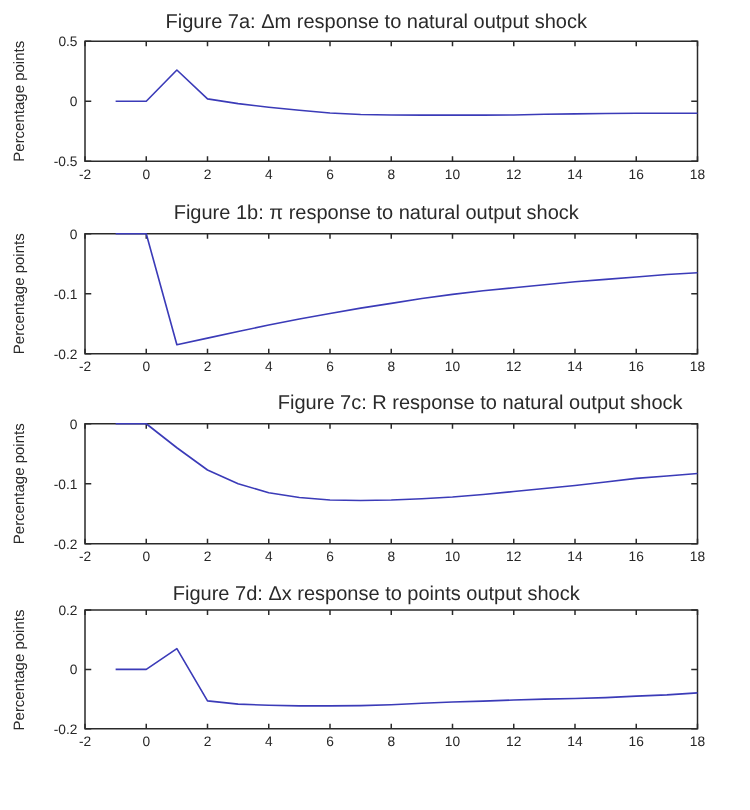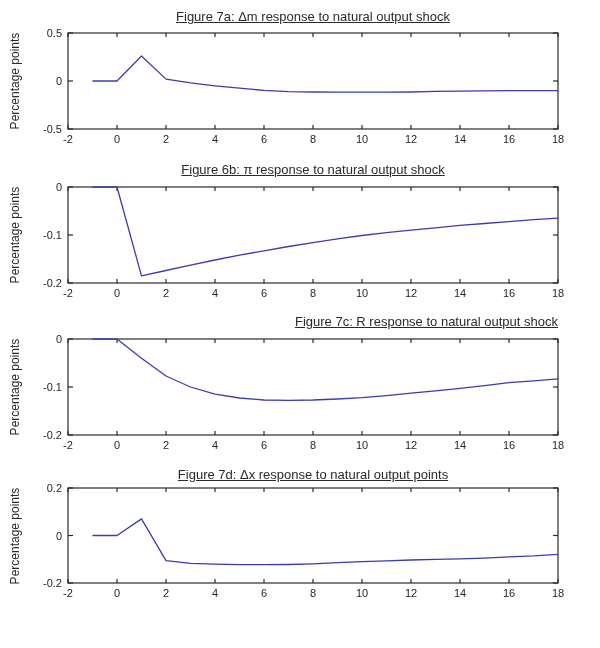--- a/index.html
+++ b/index.html
@@ -2,22 +2,22 @@
 <html><head>
 <meta charset="utf-8">
 <style>
   html,body{margin:0;padding:0;}
   body{
     width:600px;height:648px;background:#ffffff;overflow:hidden;position:relative;
     font-family:"Liberation Sans",sans-serif;color:#222;
   }
   .panel{position:absolute;left:0;width:600px;}
   .panel-title{
-    position:absolute;left:68px;width:490px;text-align:center;
-    font-size:13px;color:#2a2a2a;white-space:nowrap;text-decoration:underline;
+    position:absolute;left:56px;width:490px;text-align:center;
+    font-size:16px;color:#2a2a2a;white-space:nowrap;
   }
   .ylab{
     position:absolute;height:14px;text-align:center;font-size:12px;color:#2a2a2a;
     transform:rotate(-90deg);white-space:nowrap;line-height:14px;
   }
   svg{position:absolute;left:0;top:0;}
   svg text{font-family:"Liberation Sans",sans-serif;font-size:11px;fill:#262626;}
 </style>
 </head>
 <body>
@@ -69,21 +69,21 @@
         <line x1="558" y1="81" x2="553" y2="81" stroke="#2a2a2a" stroke-width="1.2"></line>
         <text x="62" y="85" text-anchor="end">0</text>
         <line x1="68" y1="129" x2="73" y2="129" stroke="#2a2a2a" stroke-width="1.2"></line>
         <line x1="558" y1="129" x2="553" y2="129" stroke="#2a2a2a" stroke-width="1.2"></line>
         <text x="62" y="133" text-anchor="end">-0.5</text>
         <polyline points="92.5,81.0 117.0,81.0 141.5,56.0 166.0,79.1 190.5,82.9 215.0,85.8 239.5,88.2 264.0,90.4 288.5,91.6 313.0,92.0 337.5,92.1 362.0,92.1 386.5,92.1 411.0,92.0 435.5,91.4 460.0,91.1 484.5,90.8 509.0,90.6 533.5,90.6 558.0,90.6" fill="none" stroke="#3b3bb8" stroke-width="1.3" stroke-linejoin="round"></polyline>
       </svg>
   </section>
 
   <section class="panel" style="top:155px;height:155px;">
-    <div class="panel-title" style="top:7px;">Figure 6b: π response to natural output shock</div>
+    <div class="panel-title" style="top:7px;">Figure 1b: π response to natural output shock</div>
     <div class="ylab" style="width: 110px; left: -40px; top: 73px;">Percentage points</div>
     <svg width="600" height="155">
         <rect x="68" y="32" width="490" height="96" fill="none" stroke="#2a2a2a" stroke-width="1.2"></rect>
         <line x1="68" y1="128" x2="68" y2="124" stroke="#2a2a2a" stroke-width="1.2"></line>
         <line x1="68" y1="32" x2="68" y2="36" stroke="#2a2a2a" stroke-width="1.2"></line>
         <text x="68" y="142" text-anchor="middle">-2</text>
         <line x1="117" y1="128" x2="117" y2="124" stroke="#2a2a2a" stroke-width="1.2"></line>
         <line x1="117" y1="32" x2="117" y2="36" stroke="#2a2a2a" stroke-width="1.2"></line>
         <text x="117" y="142" text-anchor="middle">0</text>
         <line x1="166" y1="128" x2="166" y2="124" stroke="#2a2a2a" stroke-width="1.2"></line>
@@ -171,21 +171,21 @@
         <line x1="558" y1="77" x2="553" y2="77" stroke="#2a2a2a" stroke-width="1.2"></line>
         <text x="62" y="81" text-anchor="end">-0.1</text>
         <line x1="68" y1="125" x2="73" y2="125" stroke="#2a2a2a" stroke-width="1.2"></line>
         <line x1="558" y1="125" x2="553" y2="125" stroke="#2a2a2a" stroke-width="1.2"></line>
         <text x="62" y="129" text-anchor="end">-0.2</text>
         <polyline points="92.5,29.0 117.0,29.0 141.5,48.2 166.0,66.0 190.5,77.0 215.0,84.2 239.5,88.0 264.0,90.0 288.5,90.4 313.0,90.0 337.5,89.0 362.0,87.6 386.5,85.6 411.0,83.2 435.5,80.8 460.0,78.4 484.5,75.6 509.0,72.7 533.5,70.8 558.0,68.8" fill="none" stroke="#3b3bb8" stroke-width="1.3" stroke-linejoin="round"></polyline>
       </svg>
   </section>
 
   <section class="panel" style="top:465px;height:183px;">
-    <div class="panel-title" style="top:2px;">Figure 7d: Δx response to natural output points</div>
+    <div class="panel-title" style="top:2px;">Figure 7d: Δx response to points output shock</div>
     <div class="ylab" style="width: 110px; left: -40px; top: 63.5px;">Percentage points</div>
     <svg width="600" height="183">
         <rect x="68" y="23" width="490" height="95" fill="none" stroke="#2a2a2a" stroke-width="1.2"></rect>
         <line x1="68" y1="118" x2="68" y2="114" stroke="#2a2a2a" stroke-width="1.2"></line>
         <line x1="68" y1="23" x2="68" y2="27" stroke="#2a2a2a" stroke-width="1.2"></line>
         <text x="68" y="132" text-anchor="middle">-2</text>
         <line x1="117" y1="118" x2="117" y2="114" stroke="#2a2a2a" stroke-width="1.2"></line>
         <line x1="117" y1="23" x2="117" y2="27" stroke="#2a2a2a" stroke-width="1.2"></line>
         <text x="117" y="132" text-anchor="middle">0</text>
         <line x1="166" y1="118" x2="166" y2="114" stroke="#2a2a2a" stroke-width="1.2"></line>

